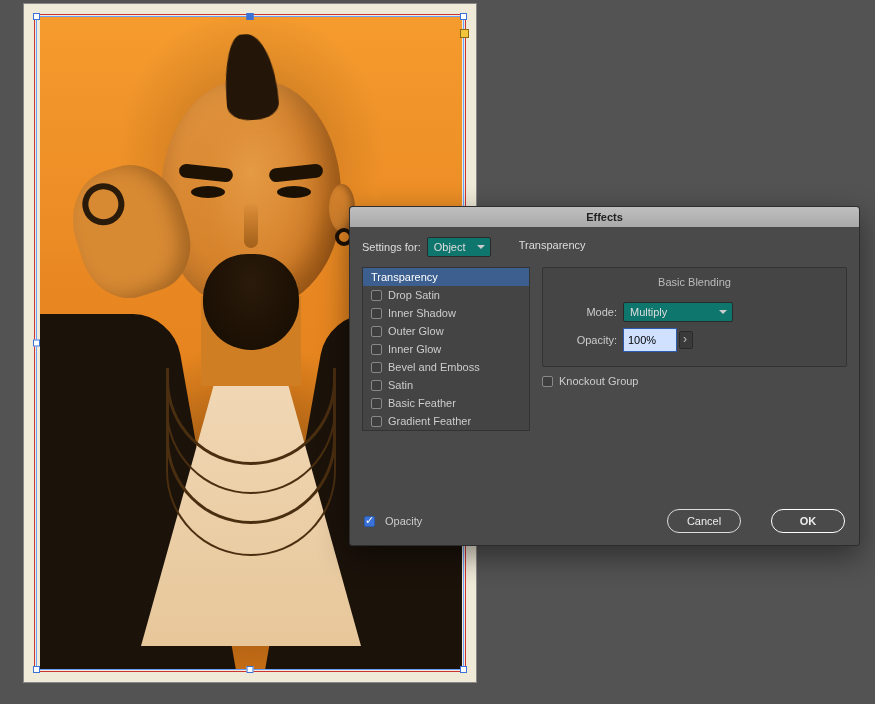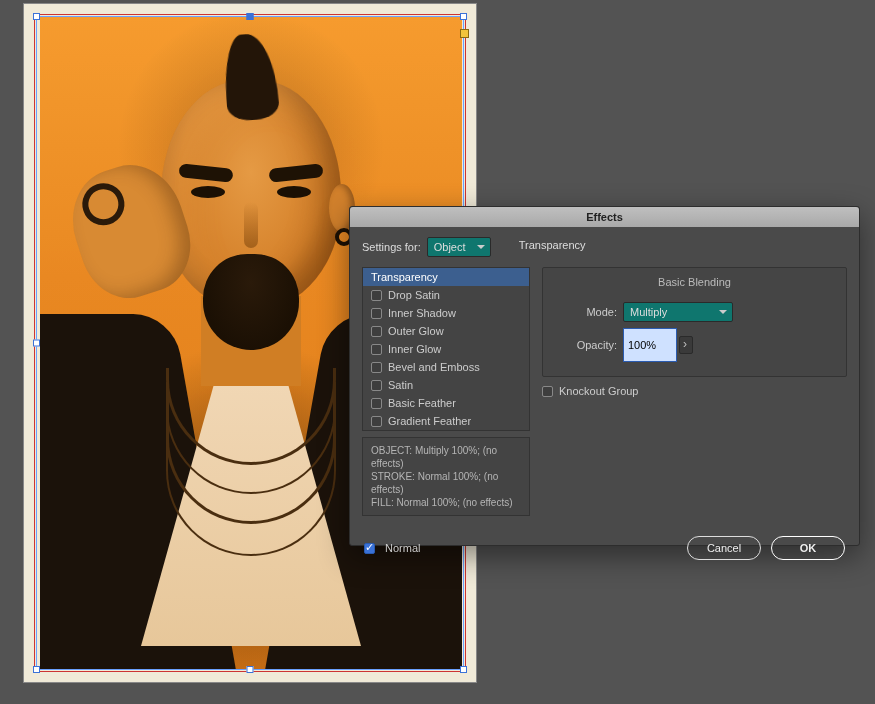--- a/index.html
+++ b/index.html
@@ -182,33 +182,33 @@
       font-size:10px; line-height:13px; color:#b5b5b5; min-height:58px;
     }
     .col-right{ flex:1;}
     .section-title{ color:#ddd; margin-bottom:4px;}
     .group{ border:1px solid #333; background:#454545; padding:8px 10px; border-radius:2px;}
     .group-title{ color:#bbb; font-size:11px; margin-bottom:14px;text-align:center;}
     .field-row{ display:flex; align-items:center; margin-bottom:6px;}
     .lbl-right{ width:64px; text-align:right; margin-right:6px; color:#ccc;}
     .text-input{
       background:#cfe1ff; border:1px solid #2a5bb0; color:#000;
-      height:34px; width:54px; font-size:11px; padding:0 4px;
+      height:24px; width:54px; font-size:11px; padding:0 4px;
     }
     .stepper{ width:14px; height:18px; border:1px solid #2a2a2a; background:#3a3a3a;
       margin-left:2px; position:relative; border-radius:2px;}
     .stepper:after{content:"›"; position:absolute; left:3px; top:0; color:#bbb; font-size:12px;}
     .ck-row{display:flex; align-items:center; gap:6px; margin-top:8px;}
     .footer{ display:flex; align-items:center; padding:10px 14px 12px; gap:10px;}
     .footer .spacer{flex:1;}
     .btn{
       min-width:74px; height:24px; border-radius:12px; border:1px solid #ddd;
       background:transparent; color:#eee; font-size:11px; cursor:pointer;
     }
-    .btn.primary{ border:1.5px solid #fff; font-weight:600;}
+    .btn.primary{ border:1.5px solid #fff; font-weight:600;margin-left:20px;}
   </style>
 </head>
 <body>
 
 <div class="canvas-frame">
   <div class="canvas-pasteboard">
     <div class="duotone"></div>
     <div class="jacket-l"></div>
     <div class="jacket-r"></div>
     <div class="shirt"></div>
@@ -292,25 +292,20 @@
           </div>
           <div class="list-row">
             <span class="cb"></span>
             <span>Basic Feather</span>
           </div>
           <div class="list-row">
             <span class="cb"></span>
             <span>Gradient Feather</span>
           </div>
         </div>
-        <div class="summary">
-          <div>OBJECT: Multiply 100%; (no effects)</div>
-          <div>STROKE: Normal 100%; (no effects)</div>
-          <div>FILL: Normal 100%; (no effects)</div>
-        </div>
       </div>
 
       <div class="col-right">
         <div class="group">
           <div class="group-title">Basic Blending</div>
           <div class="field-row">
             <span class="lbl-right">Mode:</span>
             <div class="select" style="min-width:110px;">
               <span>Multiply</span>
             </div>
@@ -324,18 +319,18 @@
         <div class="ck-row">
           <span class="cb"></span>
           <span>Knockout Group</span>
         </div>
       </div>
     </div>
   </div>
 
   <div class="footer">
     <span class="cb on"></span>
-    <span>Normal</span>
+    <span>Opacity</span>
     <span class="spacer"></span>
     <button class="btn">Cancel</button>
     <button class="btn primary">OK</button>
   </div>
 </div>
 
 </body></html>

